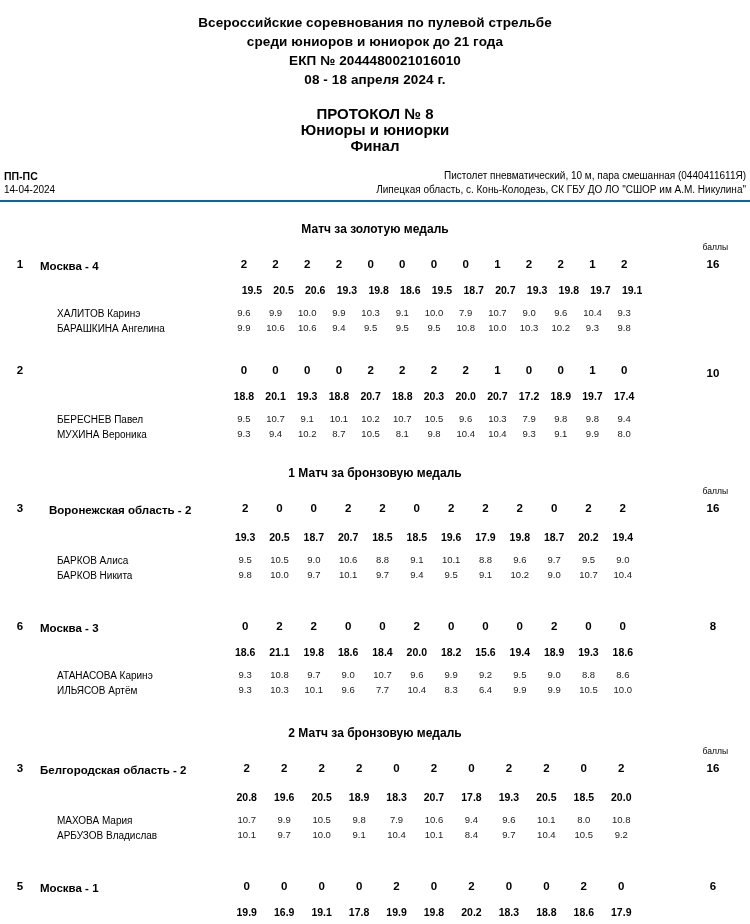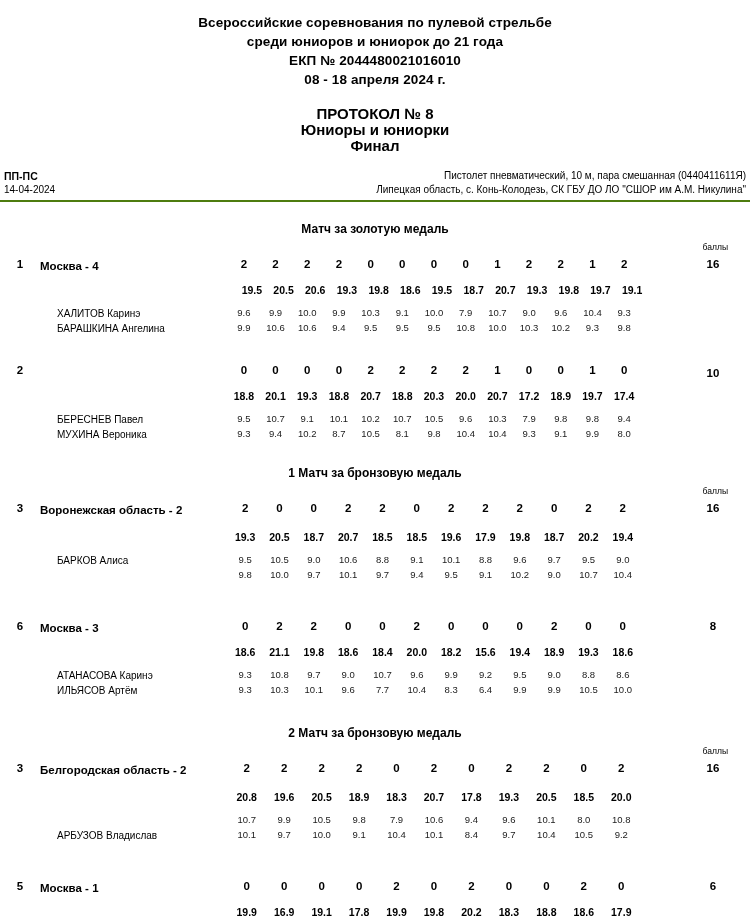--- a/index.html
+++ b/index.html
@@ -41,21 +41,21 @@
     font-size: 15px;
     font-weight: bold;
     line-height: 16px;
   }
 
   
   .meta {
     margin-top: 15px;
     position: relative;
     height: 31px;
-    border-bottom: 2px solid #4d7c0f;
+    border-bottom: 2px solid #0369a1;
   }
   .meta-left {
     position: absolute;
     left: 4px;
     top: 0;
     text-align: left;
   }
   .meta-right {
     position: absolute;
     right: 4px;
@@ -325,21 +325,21 @@
             <span>9.9</span>
             <span>8.0</span>
           </div>
         </div>
       </div>
       <div class="section-bronze1">
         <div class="match-title">1 Матч за бронзовую медаль</div>
         <div class="team-block" style="height: 104px; margin-top: 8px;">
           <div class="points-label" style="top: -2px;">баллы</div>
           <div class="rank" style="top: 14px;">3</div>
-          <div class="team-name" style="top: 14px;">Воронежская область - 2</div>
+          <div class="team-name" style="top: 14px; margin-left: 9px;">Воронежская область - 2</div>
           <div class="total" style="top: 14px;">16</div>
           <div class="grid grid-pts" style="grid-template-columns: repeat(12, 1fr); top: 14px;">
             <span>2</span>
             <span>0</span>
             <span>0</span>
             <span>2</span>
             <span>2</span>
             <span>0</span>
             <span>2</span>
             <span>2</span>
@@ -370,20 +370,21 @@
             <span>10.6</span>
             <span>8.8</span>
             <span>9.1</span>
             <span>10.1</span>
             <span>8.8</span>
             <span>9.6</span>
             <span>9.7</span>
             <span>9.5</span>
             <span>9.0</span>
           </div>
+          <div class="shooter-name" style="top: 80px;">БАРКОВ Никита</div>
           <div class="grid grid-shot" style="grid-template-columns: repeat(12, 1fr); top: 81px;">
             <span>9.8</span>
             <span>10.0</span>
             <span>9.7</span>
             <span>10.1</span>
             <span>9.7</span>
             <span>9.4</span>
             <span>9.5</span>
             <span>9.1</span>
             <span>10.2</span>
@@ -482,20 +483,21 @@
             <span>20.5</span>
             <span>18.9</span>
             <span>18.3</span>
             <span>20.7</span>
             <span>17.8</span>
             <span>19.3</span>
             <span>20.5</span>
             <span>18.5</span>
             <span>20.0</span>
           </div>
+          <div class="shooter-name" style="top: 65px;">МАХОВА Мария</div>
           <div class="grid grid-shot" style="grid-template-columns: repeat(11, 1fr); top: 66px;">
             <span>10.7</span>
             <span>9.9</span>
             <span>10.5</span>
             <span>9.8</span>
             <span>7.9</span>
             <span>10.6</span>
             <span>9.4</span>
             <span>9.6</span>
             <span>10.1</span>

